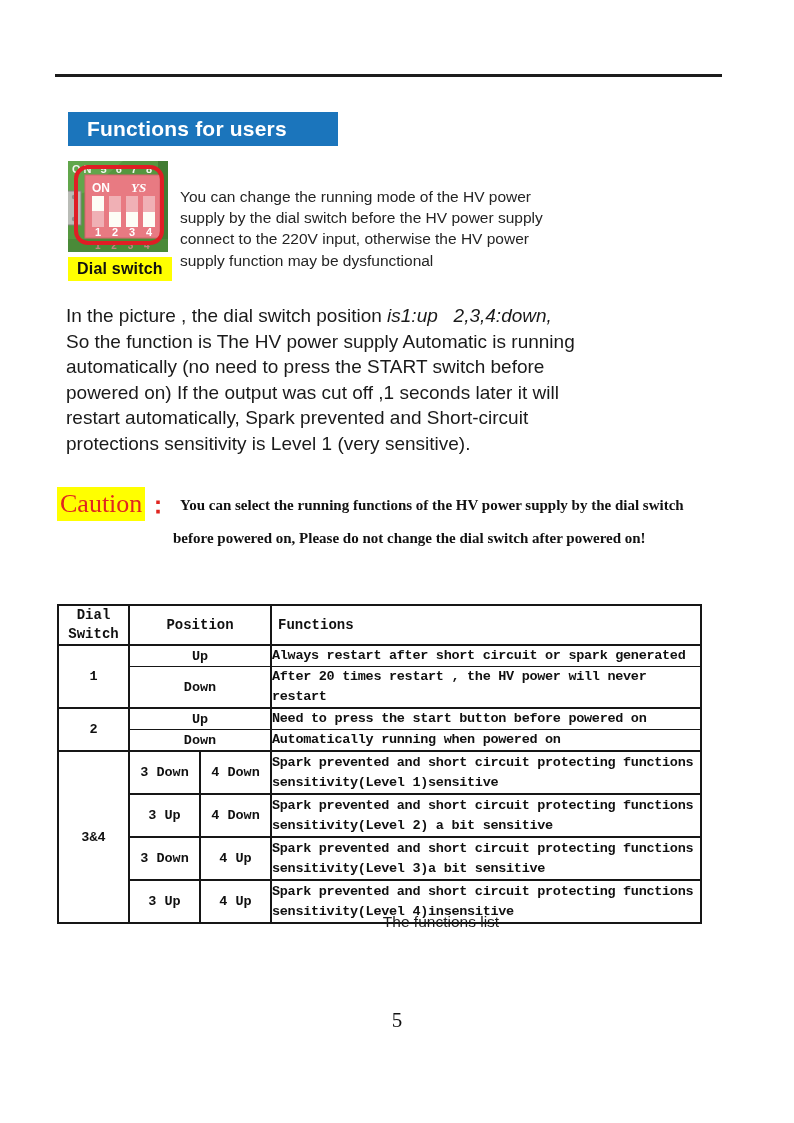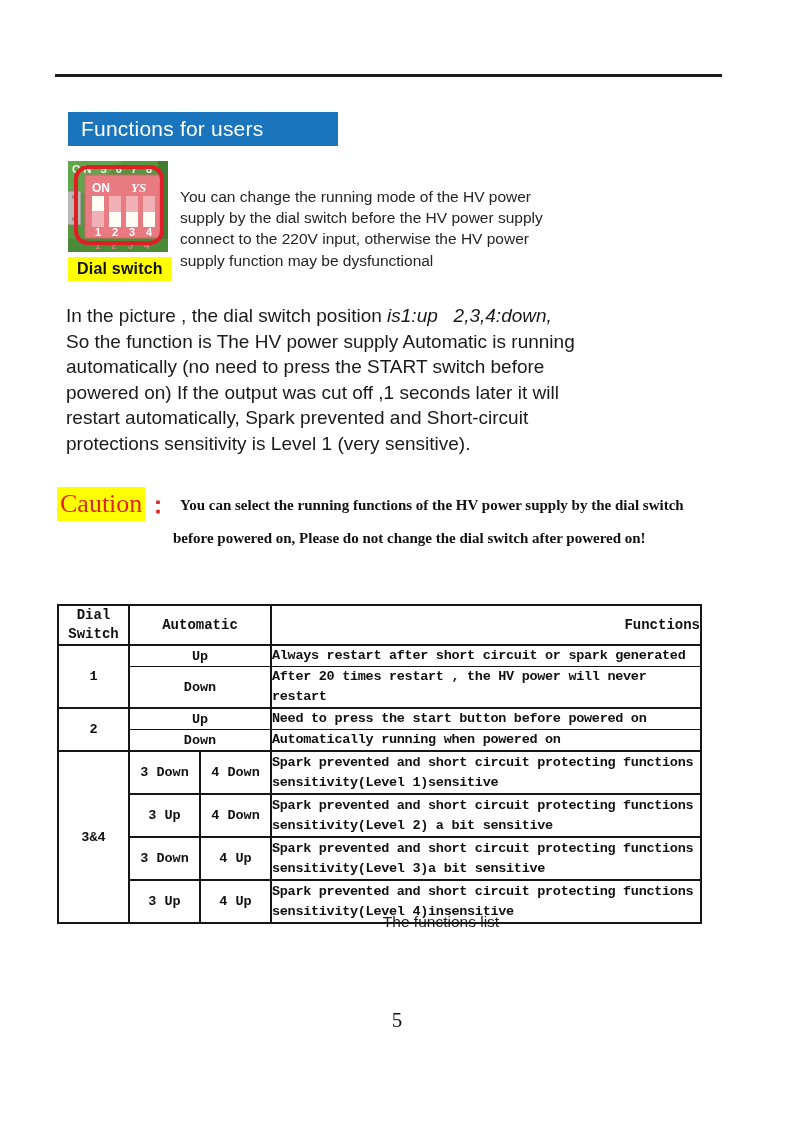--- a/index.html
+++ b/index.html
@@ -3,22 +3,22 @@
 <meta charset="utf-8">
 <style>
   html,body{margin:0;padding:0;background:#ffffff;}
   .page{position:relative;width:794px;height:1123px;background:#ffffff;overflow:hidden;
         font-family:"Liberation Sans",sans-serif;color:#1d1d1d;}
   .abs{position:absolute;}
 
   .top-rule{left:55px;top:74px;width:667px;height:3px;background:#1c1c1c;}
 
   .heading{left:68px;top:112px;width:270px;height:34px;background:#1b75bc;
-           color:#ffffff;font-weight:normal;font-size:21px;line-height:34px;
-           padding-left:13px;box-sizing:border-box;letter-spacing:0.2px;}
+           color:#ffffff;font-weight:bold;font-size:21px;line-height:34px;
+           padding-left:19px;box-sizing:border-box;letter-spacing:0.2px;}
 
   .photo{left:68px;top:161px;width:100px;height:91px;}
   .fig-label{left:68px;top:257px;background:#ffff00;color:#111;
              font-size:16px;font-weight:bold;padding:3px 9px;letter-spacing:0.2px;}
 
   .intro{left:180px;top:186px;width:440px;font-size:15.5px;line-height:21.2px;
          color:#242424;white-space:pre-line;}
 
   .desc{left:66px;top:303px;width:620px;font-size:19px;line-height:25.6px;
         color:#1a1a1a;white-space:pre-line;}
@@ -123,22 +123,22 @@
     <colgroup>
         <col class="c1">
         <col class="c2">
         <col class="c3">
         <col class="c4">
       </colgroup>
     <thead>
       <tr class="hh">
         <th>Dial
 Switch</th>
-        <th colspan="2">Automatic</th>
-        <th style="text-align:right;padding-left:6px;">Functions</th>
+        <th colspan="2">Position</th>
+        <th style="text-align:left;padding-left:6px;">Functions</th>
       </tr>
     </thead>
     <tbody>
       <tr class="h1 subtop">
         <td class="sw" rowspan="2" style="border-bottom-width:2px;">1</td>
         <td class="pos" colspan="2">Up</td>
         <td class="fun">Always restart after short circuit or spark generated</td>
       </tr>
       <tr class="h1 subbot">
         <td class="pos" colspan="2">Down</td>

